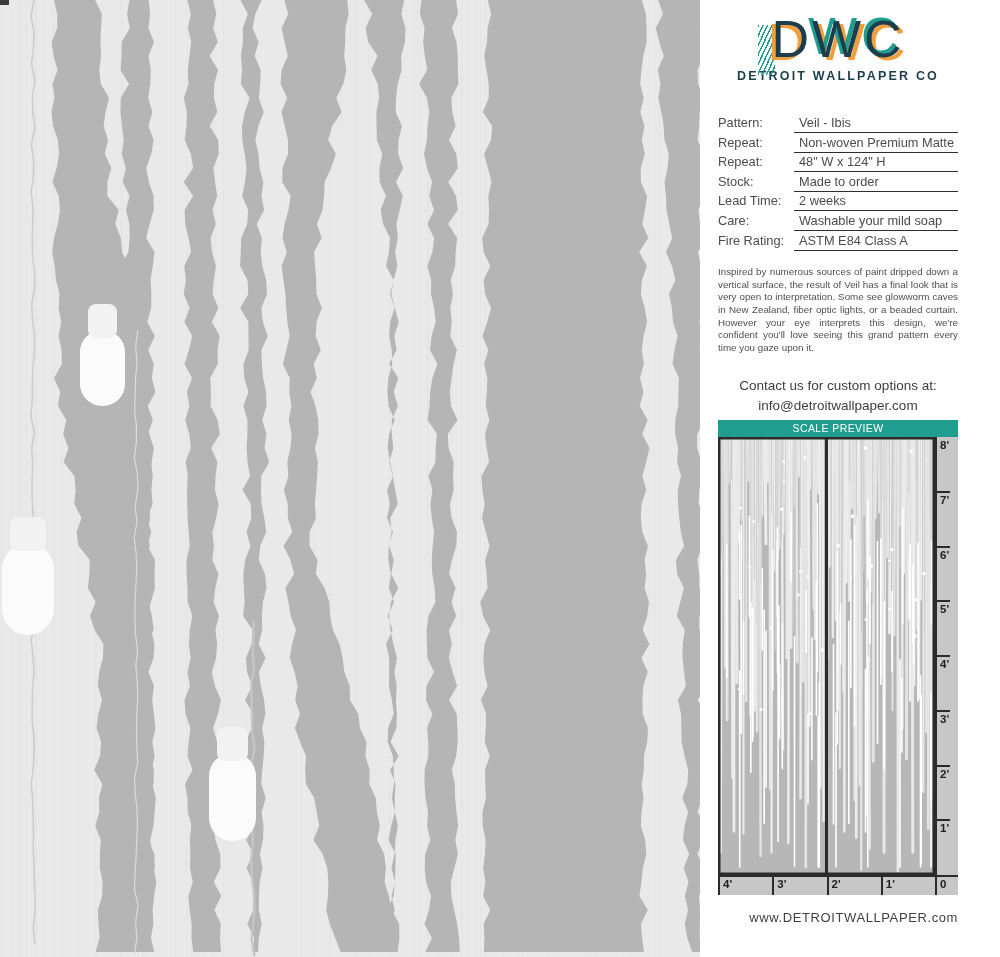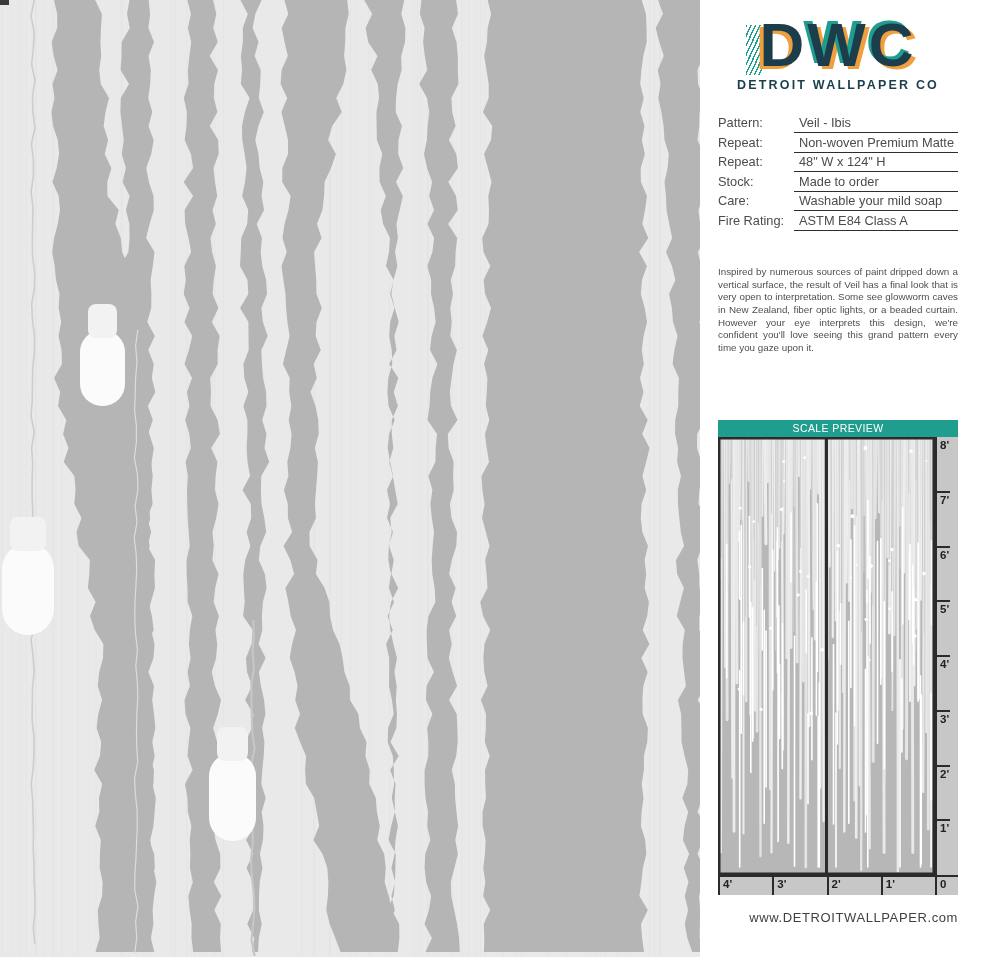--- a/index.html
+++ b/index.html
@@ -11,21 +11,21 @@
   html,body{margin:0;padding:0}
   body{width:1000px;height:957px;position:relative;background:#fff;
        font-family:"Liberation Sans",sans-serif;overflow:hidden}
 
   .wallpaper-main{position:absolute;left:0;top:0;width:700px;height:957px;overflow:hidden}
   .wallpaper-main svg{display:block}
 
   .info-panel{position:absolute;left:700px;top:0;width:300px;height:957px;background:#fff}
 
   .logo-block{position:absolute;left:18px;top:16px;width:240px;text-align:center}
-  .logo-letters{position:relative;display:inline-block;font-weight:bold;font-size:62px;
+  .logo-letters{position:relative;display:inline-block;font-weight:normal;font-size:52px;
                 line-height:.92;color:var(--navy);letter-spacing:3px}
   .logo-letters .l{position:relative;z-index:1}
   .l-d{text-shadow:-4px 3px 0 var(--orange)}
   .l-w{text-shadow:-4px -3px 0 var(--teal),4px 3px 0 var(--orange)}
   .l-c{text-shadow:-3px -3px 0 var(--teal),4px 3px 0 var(--orange)}
   .hatch{position:absolute;left:-13px;top:9px;width:17px;height:50px;z-index:0;
          background:repeating-linear-gradient(115deg,var(--teal) 0 1.4px,transparent 1.4px 4px)}
   .logo-company{margin-top:5px;font-size:12.5px;font-weight:bold;letter-spacing:2.2px;color:var(--navy)}
 
   .specs{position:absolute;left:18px;top:115px;width:240px}
@@ -177,31 +177,39 @@
     </div>
     <div class="spec-row">
       <span class="spec-label">Repeat:</span>
       <span class="spec-value">48" W x 124" H</span>
     </div>
     <div class="spec-row">
       <span class="spec-label">Stock:</span>
       <span class="spec-value">Made to order</span>
     </div>
     <div class="spec-row">
+      <span class="spec-label">Lead Time:</span>
+      <span class="spec-value">2 weeks</span>
+    </div>
+    <div class="spec-row">
       <span class="spec-label">Care:</span>
       <span class="spec-value">Washable your mild soap</span>
     </div>
     <div class="spec-row">
       <span class="spec-label">Fire Rating:</span>
       <span class="spec-value">ASTM E84 Class A</span>
     </div>
   </div>
 
   <p class="description">Inspired by numerous sources of paint dripped down a vertical surface, the result of Veil has a final look that is very open to interpretation. Some see glowworm caves in New Zealand, fiber optic lights, or a beaded curtain. However your eye interprets this design, we're confident you'll love seeing this grand pattern every time you gaze upon it.</p>
 
+  <div class="contact">
+    <div>Contact us for custom options at:</div>
+    <div>info@detroitwallpaper.com</div>
+  </div>
 
   <div class="preview-box">
     <div class="preview-header">SCALE PREVIEW</div>
     <div class="preview-body">
       <svg id="preview-pattern" width="217" height="438" viewBox="0 0 217 438">
           <rect x="0" y="0" width="108.5" height="438" fill="#b7b7b7"></rect>
           <line x1="1.5" y1="0" x2="1.2" y2="141.7" stroke="#ededed" stroke-width="2.8" stroke-linecap="round"></line>
           <line x1="3.9" y1="0" x2="3.0" y2="415.6" stroke="#e9e9e9" stroke-width="1.9" stroke-linecap="round"></line>
           <line x1="6.3" y1="0" x2="7.1" y2="230.6" stroke="#e9e9e9" stroke-width="1.9" stroke-linecap="round"></line>
           <line x1="8.7" y1="0" x2="9.1" y2="282.7" stroke="#e4e4e4" stroke-width="2.9" stroke-linecap="round"></line>

